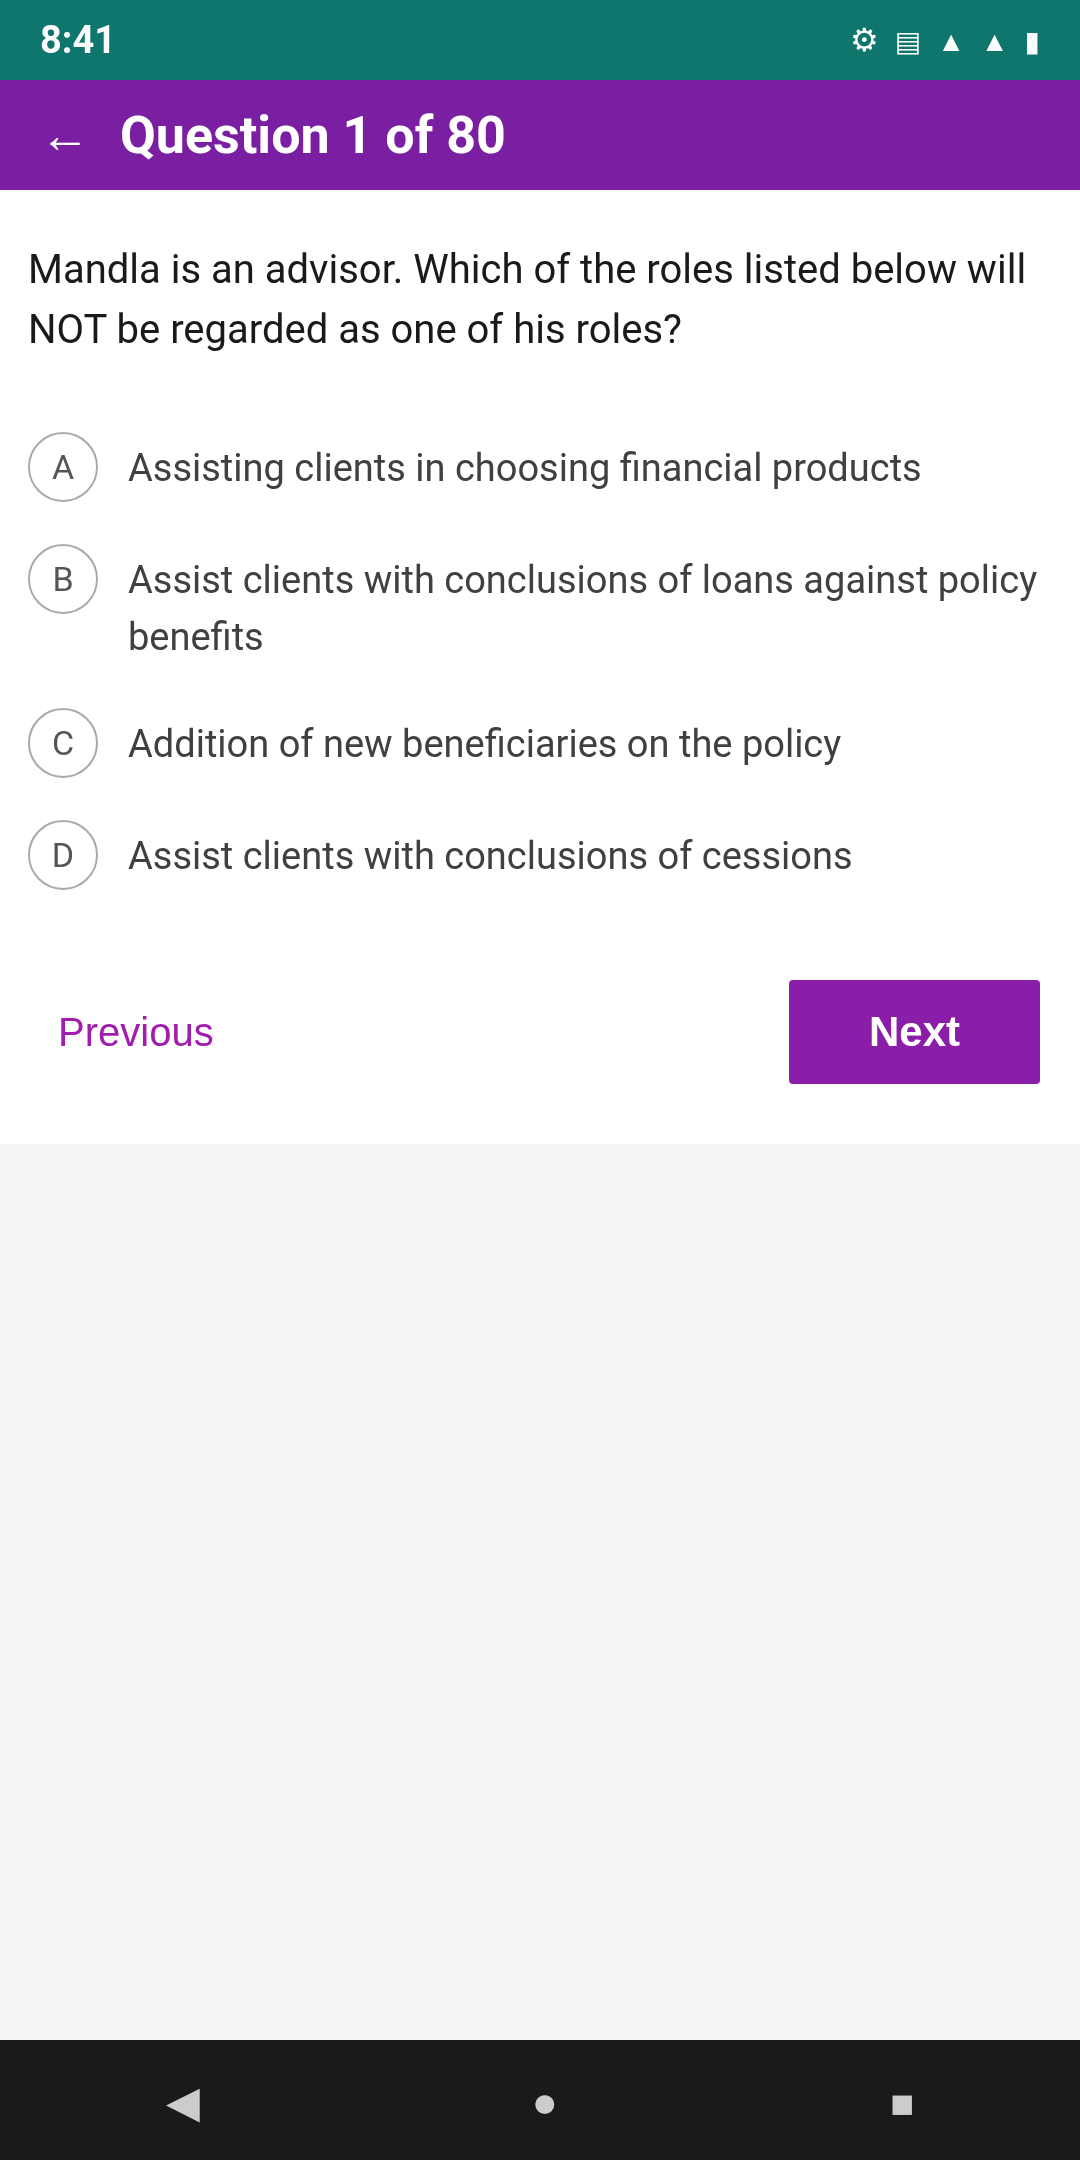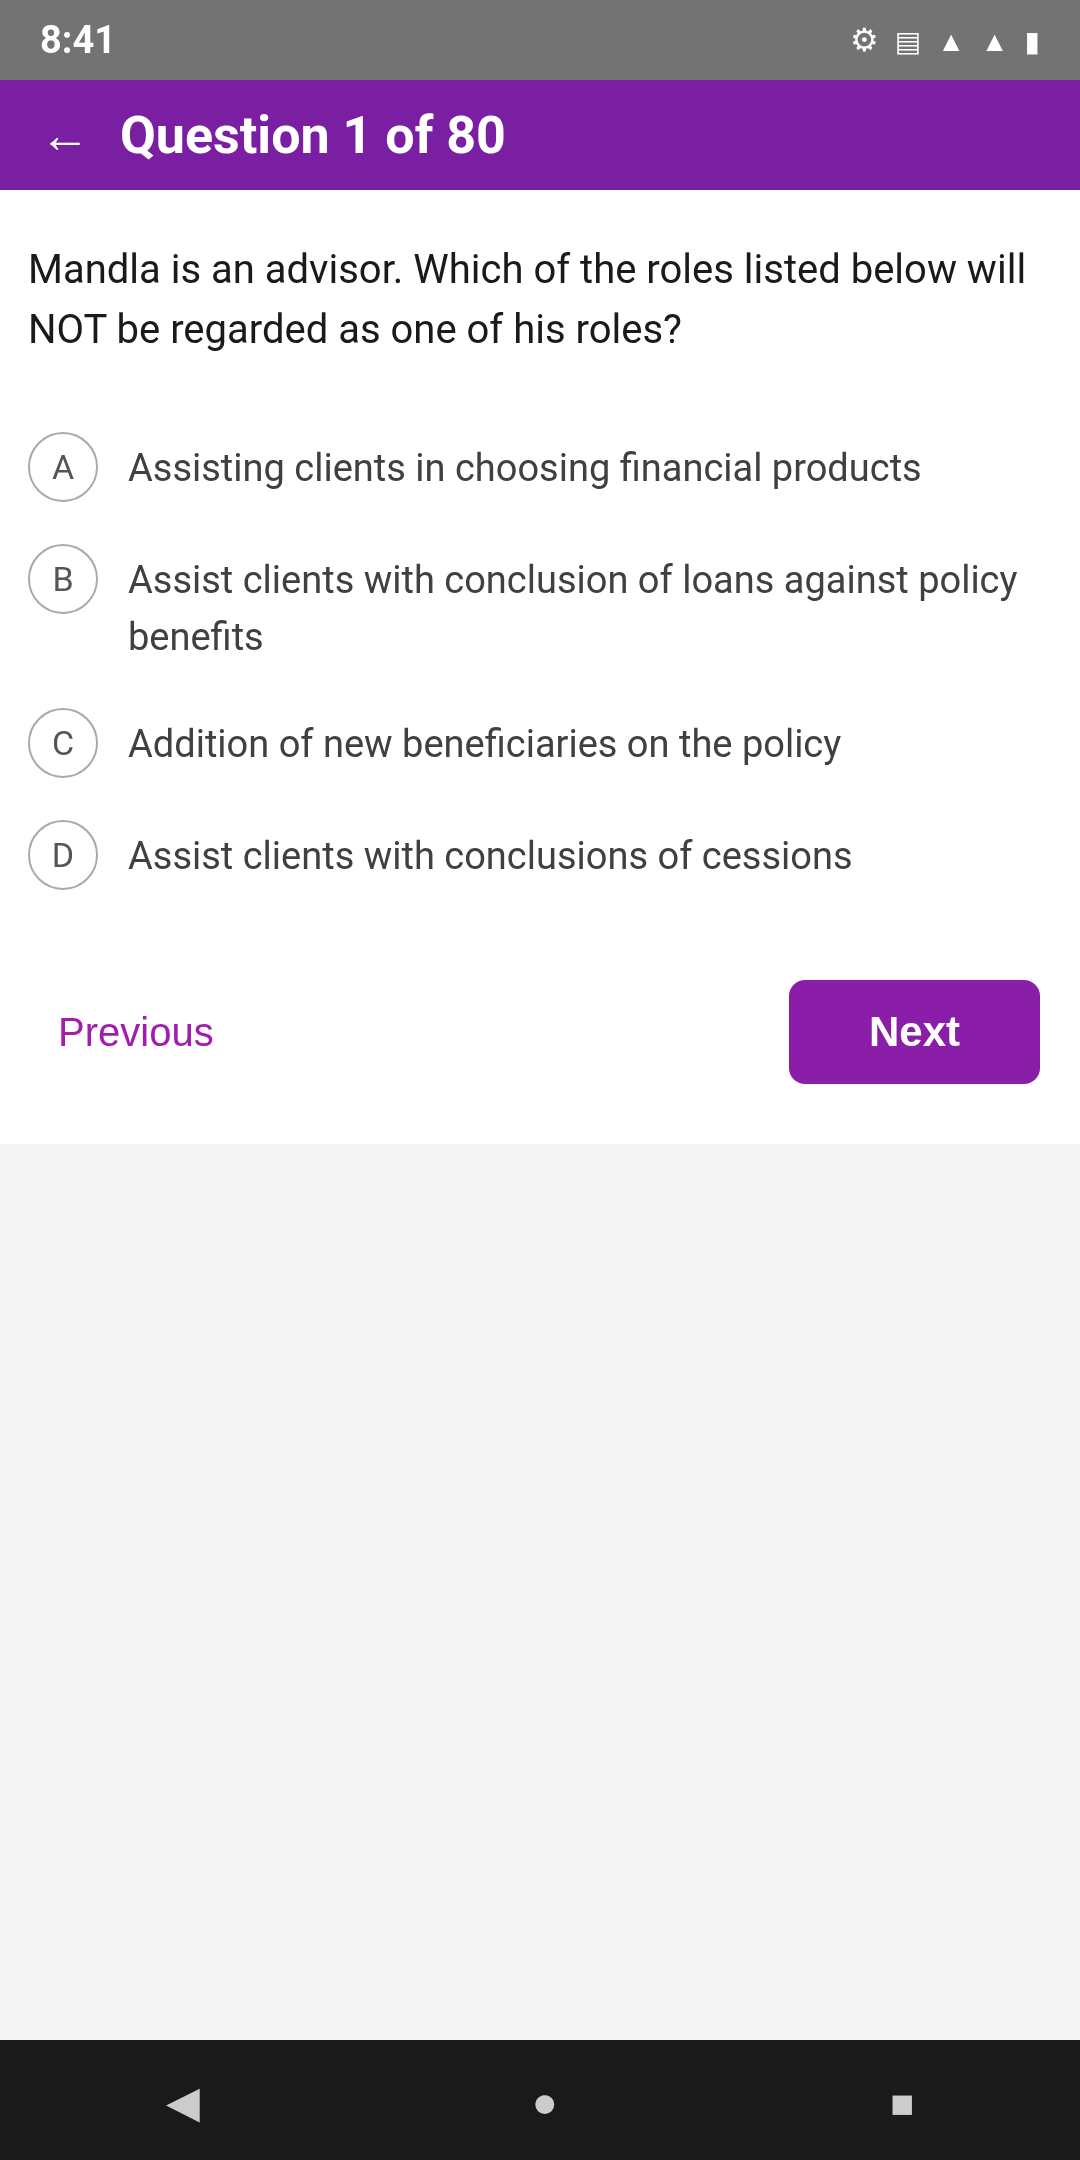--- a/index.html
+++ b/index.html
@@ -15,21 +15,21 @@
       font-family: 'Roboto', Arial, sans-serif;
       background: #f5f5f5;
       overflow: hidden;
       position: relative;
     }
 
     
     .status-bar {
       width: 100%;
       height: 80px;
-      background: #737373;
+      background: #0f766e;
       display: flex;
       align-items: center;
       justify-content: space-between;
       padding: 12px 40px;
     }
 
     .status-time {
       color: white;
       font-size: 38px;
       font-weight: bold;
@@ -132,21 +132,21 @@
       cursor: pointer;
       padding: 20px 30px;
     }
 
     .btn-next {
       background: #8b1ea8;
       color: white;
       font-size: 42px;
       font-weight: 600;
       border: none;
-      border-radius: 16px;
+      border-radius: 4px;
       padding: 28px 80px;
       cursor: pointer;
     }
 
     
     .bottom-nav {
       position: absolute;
       bottom: 0;
       width: 100%;
       height: 120px;
@@ -204,21 +204,21 @@
     <div class="option-circle">
       <span>A</span>
     </div>
     <span class="option-text">Assisting clients in choosing financial products</span>
   </div>
 
   <div class="option">
     <div class="option-circle">
       <span>B</span>
     </div>
-    <span class="option-text">Assist clients with conclusion of loans against policy benefits</span>
+    <span class="option-text">Assist clients with conclusions of loans against policy benefits</span>
   </div>
 
   <div class="option">
     <div class="option-circle">
       <span>C</span>
     </div>
     <span class="option-text">Addition of new beneficiaries on the policy</span>
   </div>
 
   <div class="option">

